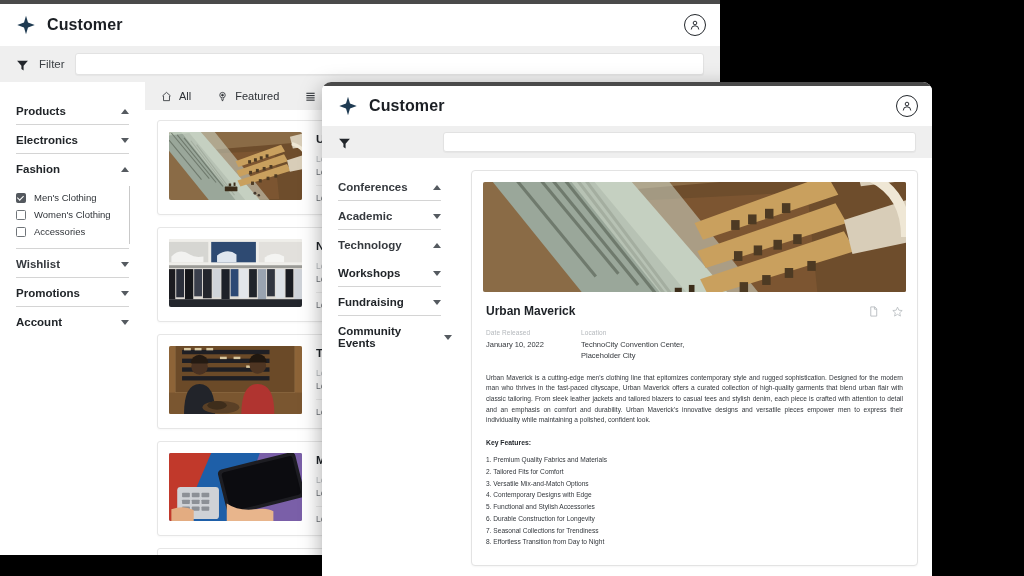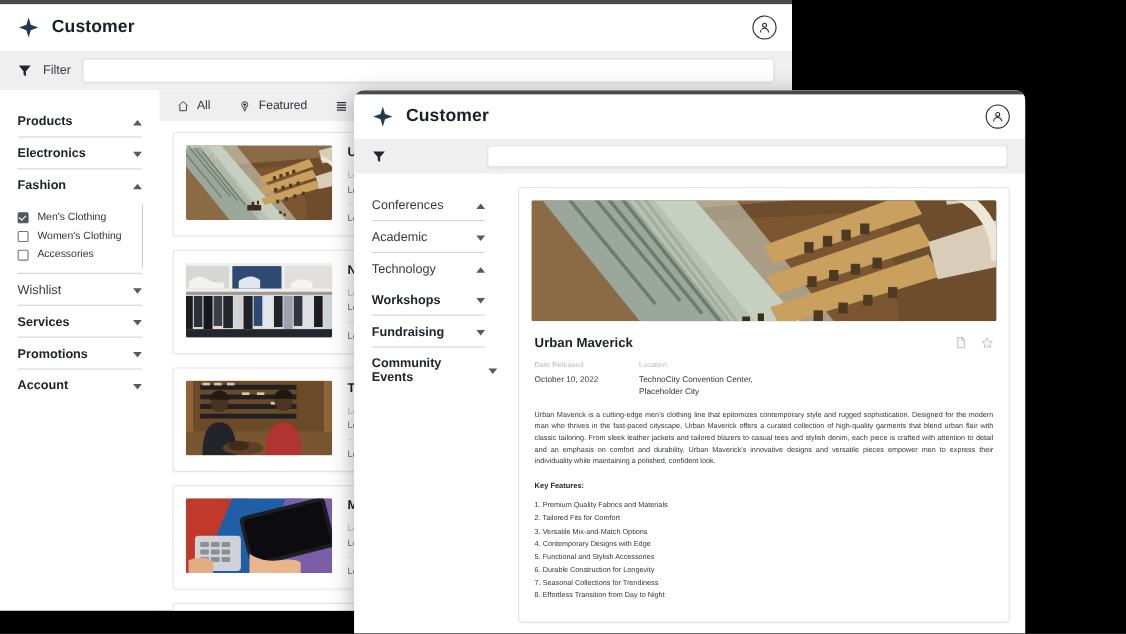--- a/index.html
+++ b/index.html
@@ -60,21 +60,21 @@
   .sidebar { padding: 14px 0 0 0; flex: 0 0 auto; background:#fff; }
   .side-group { padding: 0 16px; }
   .side-row {
     display: flex; align-items: center; justify-content: space-between;
     padding: 9px 0 7px 0;
     border-bottom: 1px solid #d4d4d4;
     cursor: pointer;
   }
   .side-row.nb { border-bottom: none; gap: 43px; }
   .side-label { font-size: 11.5px; color: #212529; font-weight: 600; }
-  .side-label.thin { font-weight: 400; color: #35393e; }
+  .side-label.thin { font-weight: 700; color: #35393e; }
   .caret { width: 0; height: 0; border-left: 4.5px solid transparent; border-right: 4.5px solid transparent; }
   .caret.down { border-top: 5px solid #555a60; }
   .caret.up   { border-bottom: 5px solid #555a60; }
 
   .check-list {
     padding: 7px 0 8px 0;
     border-bottom: 1px solid #d4d4d4;
     position: relative;
   }
   .check-list::after {
@@ -398,24 +398,20 @@
               <span class="cbox"></span>
               <span class="check-label">Accessories</span>
             </div>
           </div>
 
           <div class="side-row">
             <span class="side-label thin">Wishlist</span>
             <span class="caret down"></span>
           </div>
           <div class="side-row">
-            <span class="side-label">Services</span>
-            <span class="caret down"></span>
-          </div>
-          <div class="side-row">
             <span class="side-label">Promotions</span>
             <span class="caret down"></span>
           </div>
           <div class="side-row nb">
             <span class="side-label">Account</span>
             <span class="caret down"></span>
           </div>
         </div>
       </div>
 
@@ -614,21 +610,21 @@
                   <svg viewBox="0 0 24 24" fill="none" stroke="#b9bdc1" stroke-width="1.8">
                       <path d="M12 2.5 L15 9.2 L22.2 9.9 L16.8 14.8 L18.4 22 L12 18.2 L5.6 22 L7.2 14.8 L1.8 9.9 L9 9.2 Z"></path>
                     </svg>
                 </span>
               </div>
             </div>
 
             <div class="meta-grid">
               <div class="meta-col c1">
                 <div class="meta-k">Date Released</div>
-                <div class="meta-v">October 10, 2022</div>
+                <div class="meta-v">January 10, 2022</div>
               </div>
               <div class="meta-col">
                 <div class="meta-k">Location</div>
                 <div class="meta-v" style="white-space:pre-line;">TechnoCity Convention Center,
 Placeholder City</div>
               </div>
             </div>
 
             <div class="detail-body">Urban Maverick is a cutting-edge men's clothing line that epitomizes contemporary style and rugged sophistication. Designed for the modern man who thrives in the fast-paced cityscape, Urban Maverick offers a curated collection of high-quality garments that blend urban flair with classic tailoring. From sleek leather jackets and tailored blazers to casual tees and stylish denim, each piece is crafted with attention to detail and an emphasis on comfort and durability. Urban Maverick's innovative designs and versatile pieces empower men to express their individuality while maintaining a polished, confident look.</div>
 

